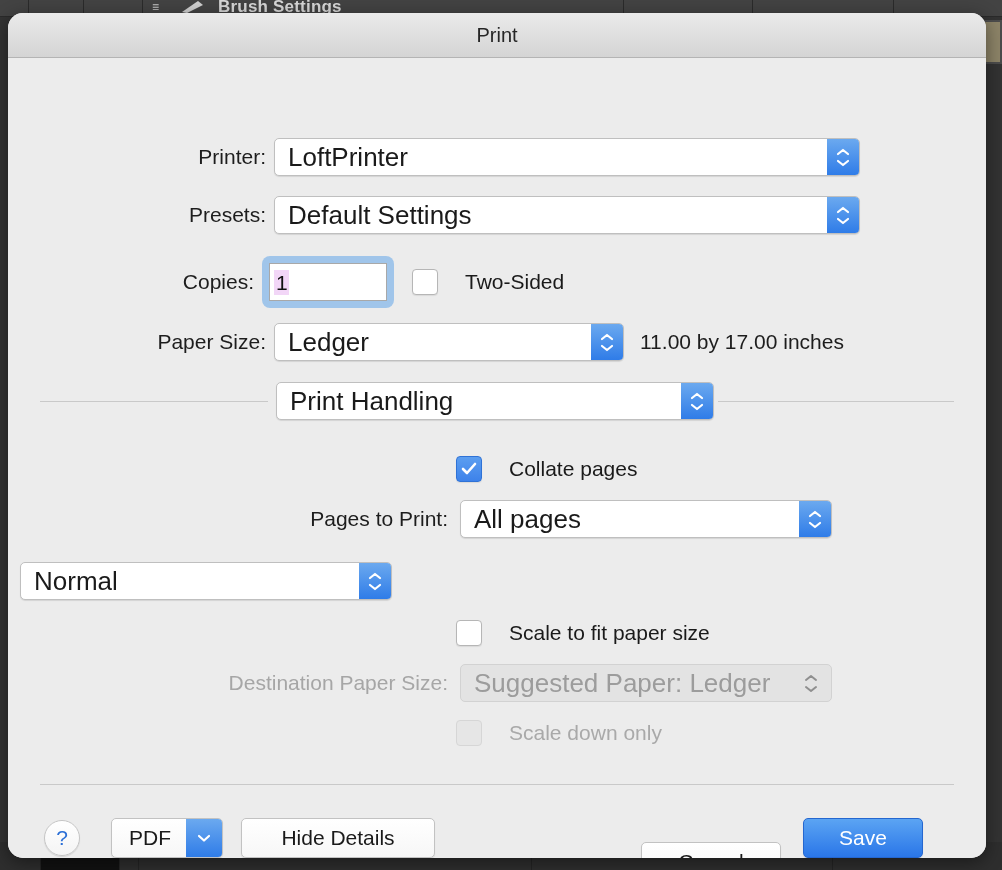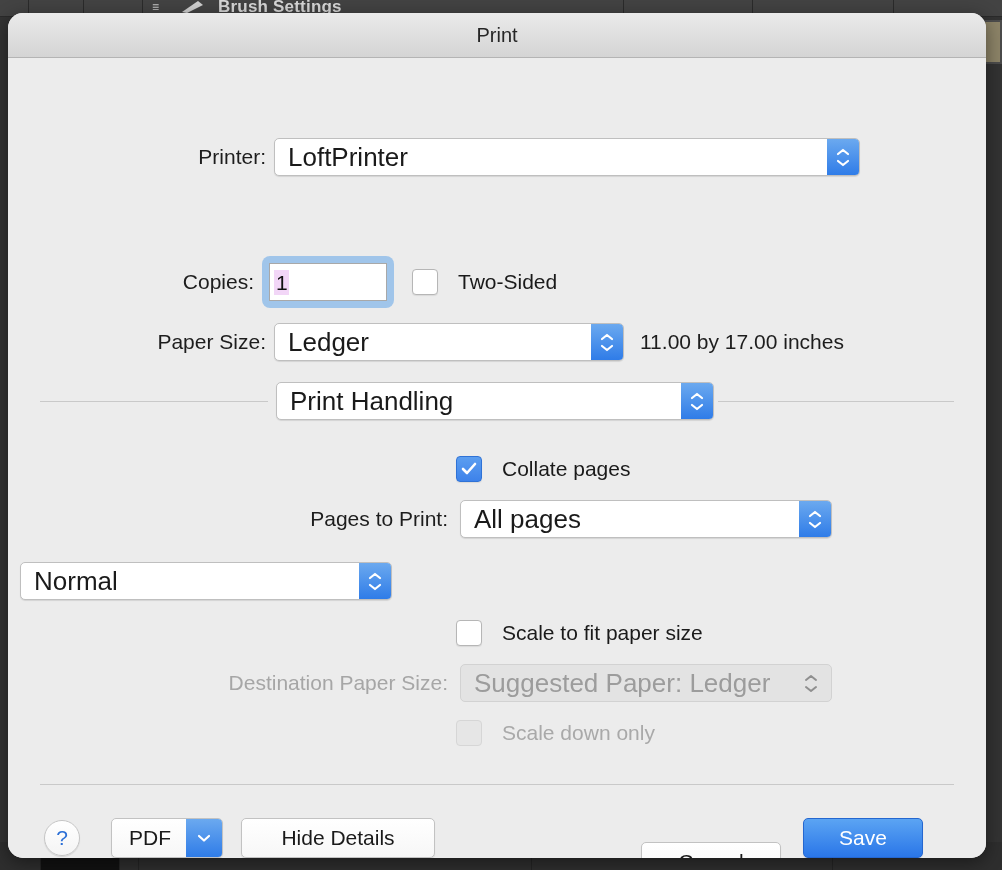--- a/index.html
+++ b/index.html
@@ -200,21 +200,21 @@
     color: #111;
     background: #f2d6f7;
     padding: 2px 1px 2px 2px;
     line-height: 1;
   }
 
   
   .cb-wrap {
     display: flex;
     align-items: center;
-    gap: 20px;
+    gap: 27px;
   }
   .cbox {
     width: 26px; height: 26px;
     border-radius: 4px;
     background: #ffffff;
     border: 1px solid #b6b6b6;
     box-shadow: 0 1px 1px rgba(0,0,0,.08);
     box-sizing: border-box;
     position: relative;
   }
@@ -346,20 +346,34 @@
             <svg width="14" height="8" viewBox="0 0 14 8">
                 <polyline points="2,6 7,2 12,6" fill="none" stroke="#ffffff" stroke-width="2.2" stroke-linecap="round" stroke-linejoin="round"></polyline>
               </svg>
             <svg width="14" height="8" viewBox="0 0 14 8">
                 <polyline points="2,2 7,6 12,2" fill="none" stroke="#ffffff" stroke-width="2.2" stroke-linecap="round" stroke-linejoin="round"></polyline>
               </svg>
           </div>
         </div>
       </div>
 
+      <div class="row" style="left:0; top:138px; width:860px;">
+        <div class="lbl" style="width:258px;">Presets:</div>
+        <div class="popup" style="margin-left:8px; width:586px;">
+          <div class="value">Default Settings</div>
+          <div class="stepper">
+            <svg width="14" height="8" viewBox="0 0 14 8">
+                <polyline points="2,6 7,2 12,6" fill="none" stroke="#ffffff" stroke-width="2.2" stroke-linecap="round" stroke-linejoin="round"></polyline>
+              </svg>
+            <svg width="14" height="8" viewBox="0 0 14 8">
+                <polyline points="2,2 7,6 12,2" fill="none" stroke="#ffffff" stroke-width="2.2" stroke-linecap="round" stroke-linejoin="round"></polyline>
+              </svg>
+          </div>
+        </div>
+      </div>
 
       <div class="row" style="left:0; top:198px; width:700px;">
         <div class="lbl" style="width:246px;">Copies:</div>
         <div class="focus-ring" style="margin-left:8px;">
           <div class="textfield">
             <span class="sel">1</span>
           </div>
         </div>
         <div class="cb-wrap" style="margin-left:18px;">
           <div class="cbox"></div>

